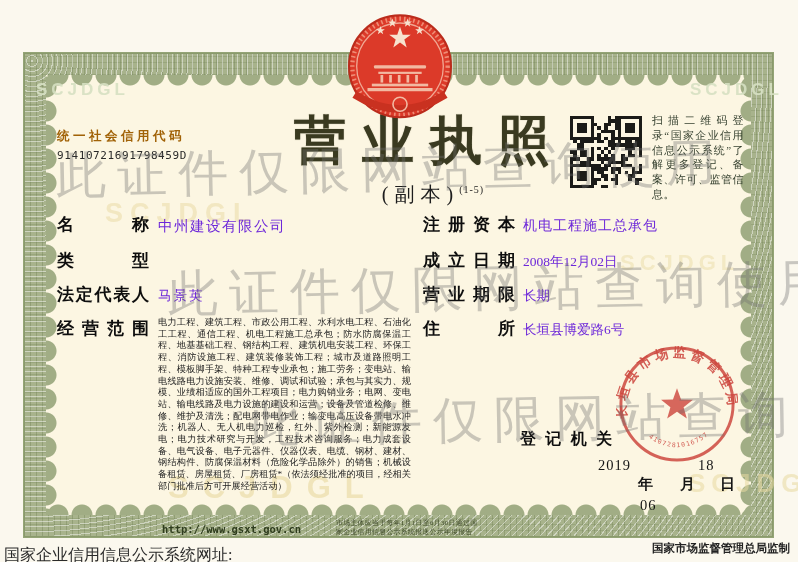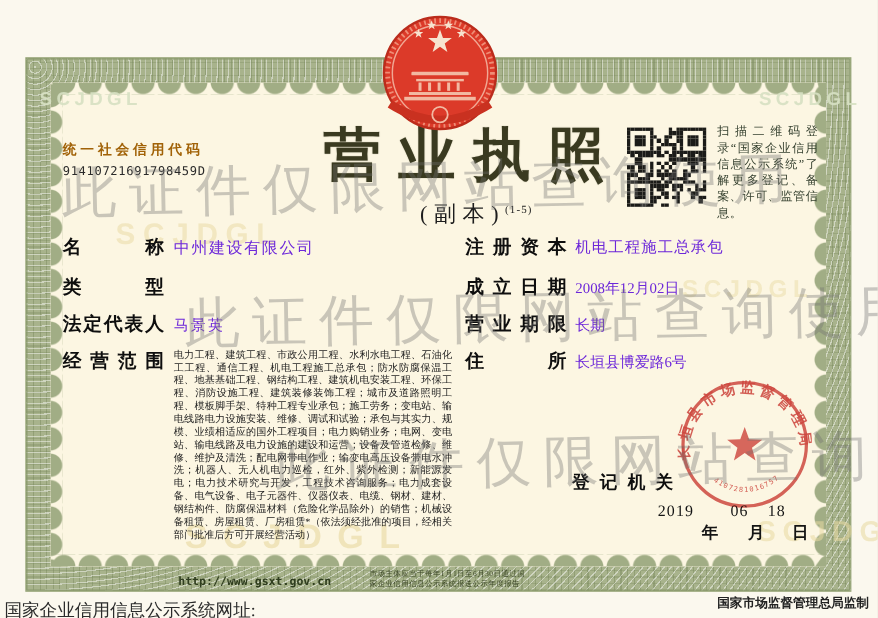--- a/index.html
+++ b/index.html
@@ -57,21 +57,21 @@
   .y1l{top:215px;} .y1v{top:217px;} .y2l{top:251px;} .y2v{top:253px;}
   .y3l{top:285px;} .y3v{top:287px;} .y4l{top:319px;} .y4v{top:321px;}
   .v-name{font-size:14.5px;letter-spacing:1.5px;}
   .v-rep{letter-spacing:2px;}
   .v-cap{font-size:14px;letter-spacing:1px;}
   .scope{position:absolute;left:158px;top:317px;width:253px;font-size:9.2px;line-height:11.7px;
          color:#222;text-align:justify;}
   .registry{position:absolute;left:520px;top:429px;width:92px;font-weight:bold;font-size:16px;color:#0e0e0e;
             text-align:justify;text-align-last:justify;}
   .dnum{position:absolute;top:457px;font-size:14.5px;color:#141414;letter-spacing:1px;}
-  .dn-y{left:598px;} .dn-m{left:664px;} .dn-d{left:698px;}
+  .dn-y{left:598px;} .dn-m{left:640px;margin-top:40px;} .dn-d{left:698px;}
   .dlab{position:absolute;top:475px;font-size:15px;font-weight:bold;color:#141414;}
   .dl-y{left:638px;} .dl-m{left:680px;} .dl-d{left:720px;}
   
   .seal{position:absolute;left:616px;top:343px;z-index:4;opacity:.88;mix-blend-mode:multiply;}
   
   .emblem{position:absolute;left:335px;top:12px;z-index:6;}
   
   .f-url{position:absolute;left:162px;top:523px;font-family:"DejaVu Sans Mono",monospace;font-weight:bold;
          font-size:10.5px;color:#2f3d1e;z-index:3;}
   .f-note{position:absolute;left:336px;top:518px;width:215px;font-size:6.8px;line-height:9.2px;

